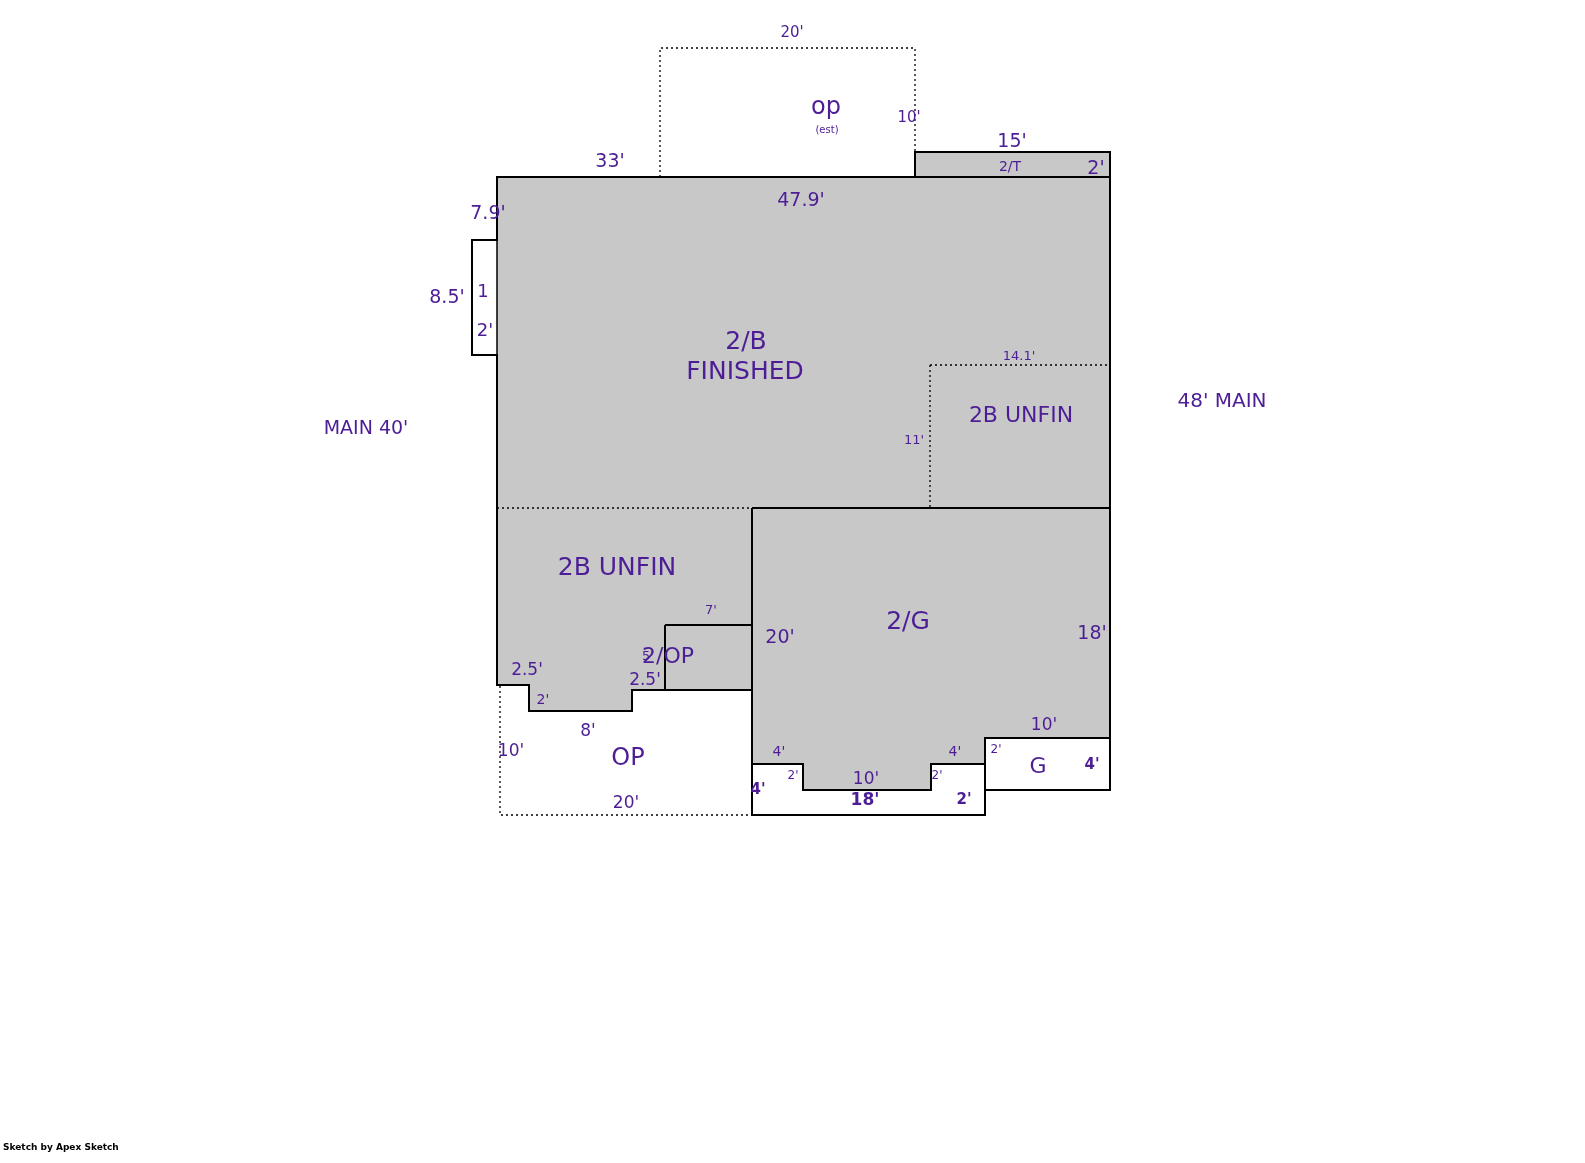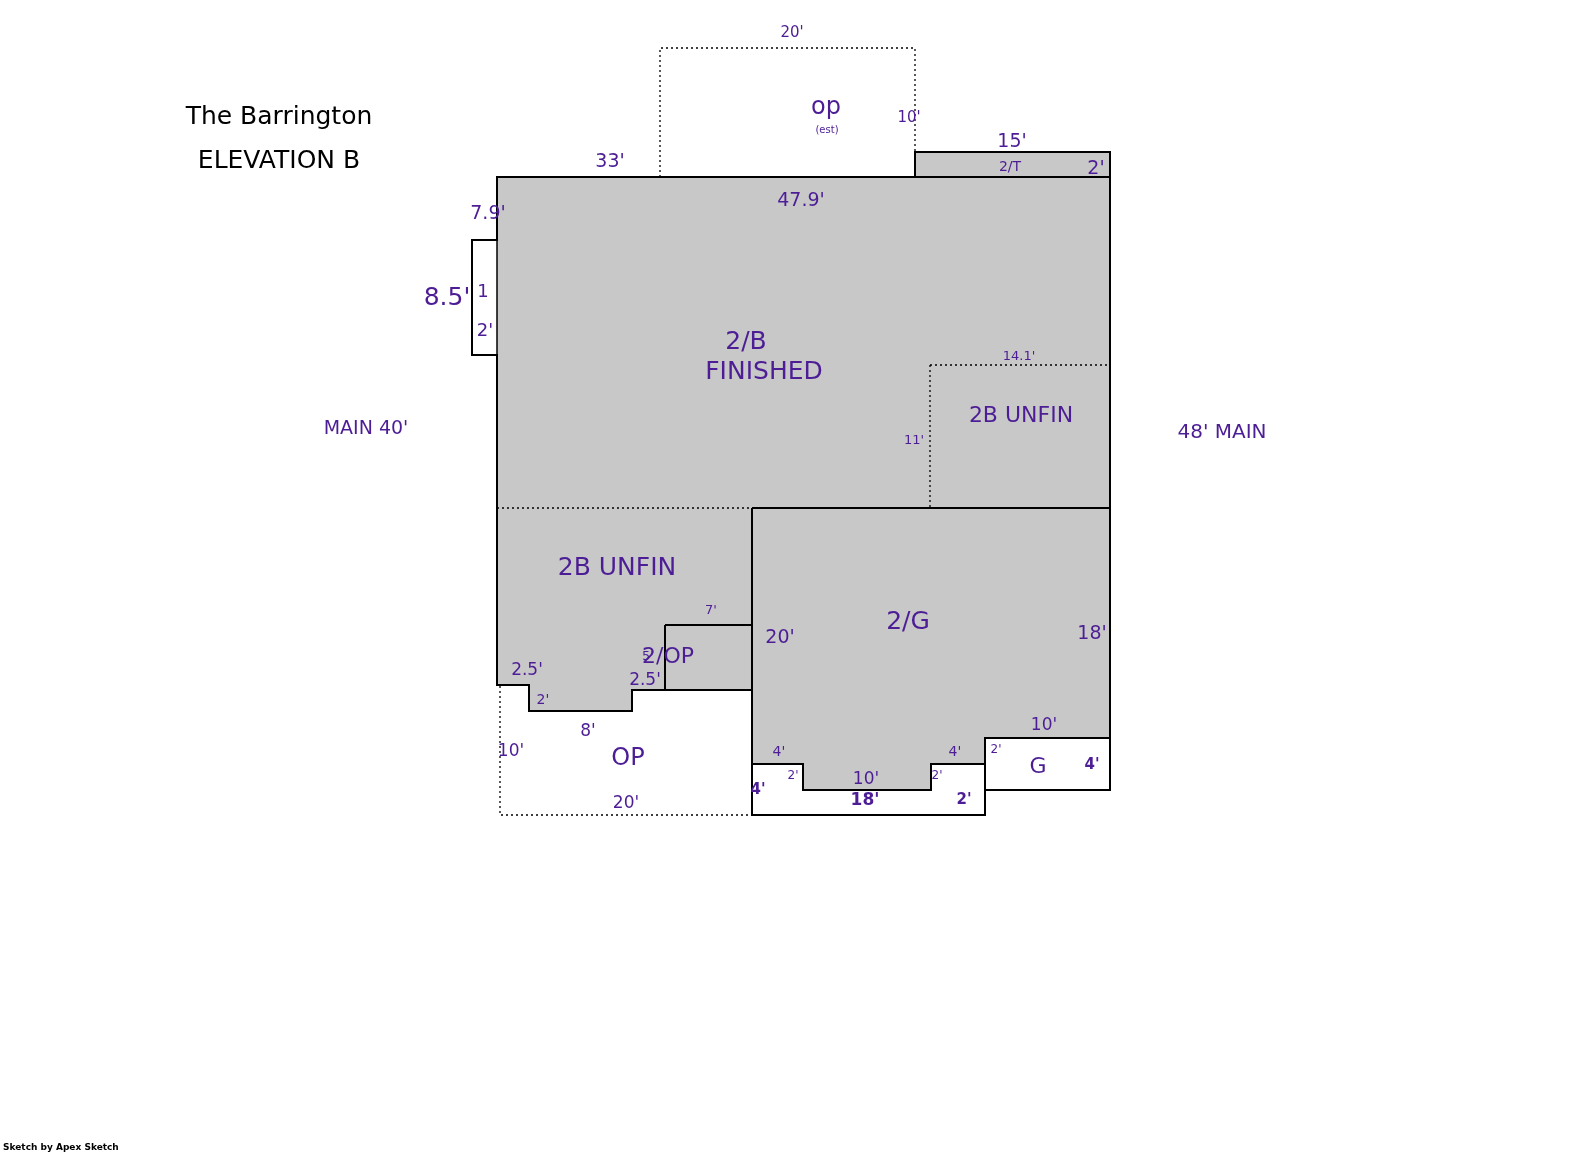--- a/index.html
+++ b/index.html
@@ -66,43 +66,39 @@
     <path d="M752,508 V815" class="solid"></path>
     <path d="M752,764 H803 V790 H931 V764 H985 V738 H1110" class="solid"></path>
     <path d="M985,738 V790" class="solid"></path>
     <path d="M665,625 H752 M665,625 V690" class="solid"></path>
     <path d="M497,240 V355" class="thin"></path>
 
     <path d="M497,508 H752" class="dotted"></path>
     <path d="M930,365 H1110 M930,365 V508" class="dotted"></path>
   </svg>
 
-  <div class="title-block">
-    <div class="tline">The Barrington</div>
-    <div class="tline">ELEVATION B</div>
-  </div>
 
   <div>
       <span class="lbl" style="left: 792px; top: 32px; font-size: 15px;">20'</span>
       <span class="lbl" style="left: 826px; top: 106px; font-size: 24px;">op</span>
       <span class="lbl" style="left: 827px; top: 130px; font-size: 10px;">(est)</span>
       <span class="lbl" style="left: 909px; top: 117px; font-size: 15px;">10'</span>
       <span class="lbl" style="left: 1012px; top: 140px; font-size: 19px;">15'</span>
       <span class="lbl" style="left: 1010px; top: 166px; font-size: 14px;">2/T</span>
       <span class="lbl" style="left: 1096px; top: 167px; font-size: 19px;">2'</span>
       <span class="lbl" style="left: 610px; top: 160px; font-size: 19px;">33'</span>
       <span class="lbl" style="left: 801px; top: 199px; font-size: 19px;">47.9'</span>
       <span class="lbl" style="left: 488px; top: 212px; font-size: 19px;">7.9'</span>
-      <span class="lbl" style="left: 447px; top: 296px; font-size: 25px;">8.5'</span>
+      <span class="lbl" style="left: 447px; top: 296px; font-size: 19px;">8.5'</span>
       <span class="lbl" style="left: 483px; top: 291px; font-size: 18px;">1</span>
       <span class="lbl" style="left: 485px; top: 330px; font-size: 18px;">2'</span>
       <span class="lbl" style="left: 746px; top: 340px; font-size: 25px;">2/B</span>
-      <span class="lbl" style="left: 745px; top: 370px; font-size: 25px; margin-left: 19px;">FINISHED</span>
+      <span class="lbl" style="left: 745px; top: 370px; font-size: 25px;">FINISHED</span>
       <span class="lbl" style="left: 366px; top: 427px; font-size: 19px;">MAIN 40'</span>
-      <span class="lbl" style="left: 1222px; top: 431px; font-size: 20px;">48' MAIN</span>
+      <span class="lbl" style="left: 1222px; top: 400px; font-size: 20px;">48' MAIN</span>
       <span class="lbl" style="left: 1019px; top: 355px; font-size: 13px;">14.1'</span>
       <span class="lbl" style="left: 1021px; top: 415px; font-size: 22px;">2B UNFIN</span>
       <span class="lbl" style="left: 914px; top: 439px; font-size: 13px;">11'</span>
       <span class="lbl" style="left: 617px; top: 566px; font-size: 25px;">2B UNFIN</span>
       <span class="lbl" style="left: 711px; top: 609px; font-size: 13px;">7'</span>
       <span class="lbl" style="left: 648px; top: 655px; font-size: 13px;">5'</span>
       <span class="lbl" style="left: 668px; top: 656px; font-size: 22px;">2/OP</span>
       <span class="lbl" style="left: 645px; top: 679px; font-size: 17px;">2.5'</span>
       <span class="lbl" style="left: 780px; top: 636px; font-size: 19px;">20'</span>
       <span class="lbl" style="left: 908px; top: 620px; font-size: 25px;">2/G</span>

